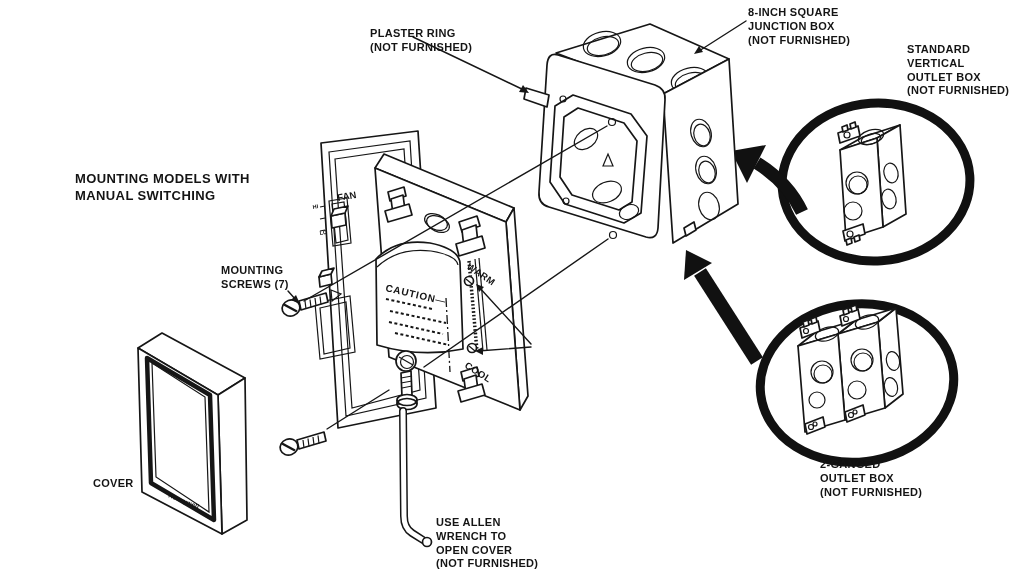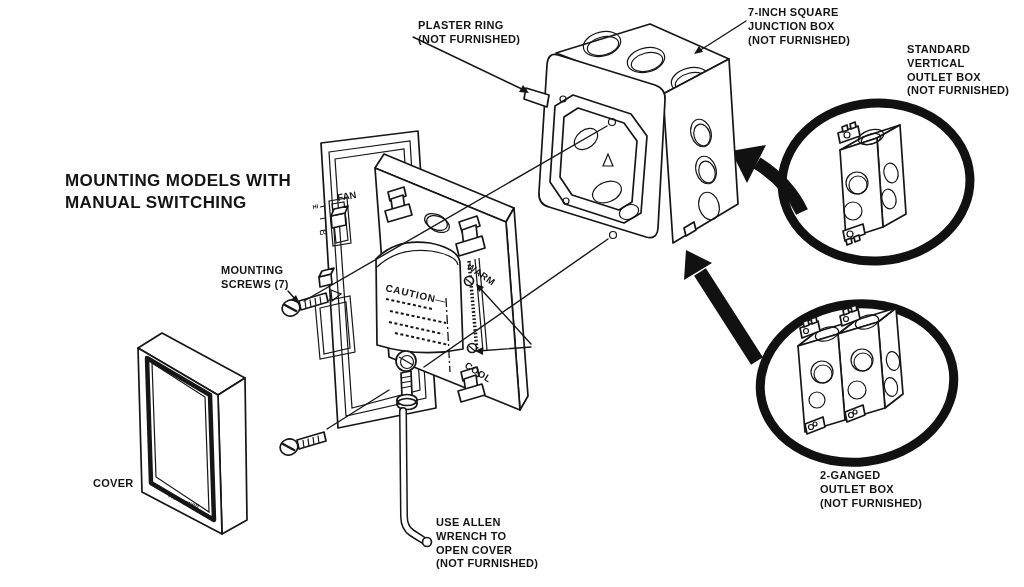--- a/index.html
+++ b/index.html
@@ -1,28 +1,28 @@
 <!DOCTYPE html>
 <html><head>
 <meta charset="utf-8">
 <style>
   html,body{margin:0;padding:0;background:#ffffff;}
   .stage{position:relative;width:1024px;height:587px;background:#ffffff;overflow:hidden;
          font-family:"Liberation Sans",sans-serif;color:#141414;}
   .lbl{position:absolute;font-weight:bold;font-size:11px;line-height:1.25;
        letter-spacing:0.3px;white-space:pre-line;color:#141414;}
-  .lbl-title{left:65px;top:170px;font-size:17px;line-height:1.32;letter-spacing:0.4px;}
-  .lbl-plaster{left:370px;top:19px;margin-left:48px;}
+  .lbl-title{left:75px;top:170px;font-size:13px;line-height:1.32;letter-spacing:0.4px;}
+  .lbl-plaster{left:370px;top:27px;}
   .lbl-junction{left:748px;top:6px;}
   .lbl-svb{left:871px;top:43px;margin-left:36px;}
   .lbl-mount{left:221px;top:264px;}
   .lbl-setpoint{left:536px;top:335px;}
   .lbl-cover{left:93px;top:477px;}
   .lbl-allen{left:436px;top:486px;margin-top:30px;}
-  .lbl-gang2{left:820px;top:458px;margin-top:11px;}
+  .lbl-gang2{left:820px;top:458px;}
   svg{position:absolute;left:0;top:0;}
   svg *{vector-effect:none;}
   .ln{fill:#ffffff;stroke:#161616;stroke-width:1.7;stroke-linejoin:round;stroke-linecap:round;}
   .ln-n{fill:none;stroke:#161616;stroke-width:1.7;stroke-linejoin:round;stroke-linecap:round;}
   .thin{fill:none;stroke:#161616;stroke-width:1.2;}
   .leader{fill:none;stroke:#161616;stroke-width:1.4;stroke-linecap:round;}
   .ah{fill:#161616;stroke:none;}
   .blk{fill:#111111;stroke:none;}
   .blkln{fill:none;stroke:#111111;stroke-linecap:butt;}
   text{font-family:"Liberation Sans",sans-serif;font-weight:bold;fill:#151515;}
@@ -263,21 +263,21 @@
     <polygon points="476,284 484,287 479,292" class="ah"></polygon>
     <path d="M531,347 L478,351" class="leader"></path>
     <polygon points="475,351 483,347 483,355" class="ah"></polygon>
   </g>
 </svg>
 
   <div class="lbl lbl-title">MOUNTING MODELS WITH
 MANUAL SWITCHING</div>
   <div class="lbl lbl-plaster">PLASTER RING
 (NOT FURNISHED)</div>
-  <div class="lbl lbl-junction">7-INCH SQUARE
+  <div class="lbl lbl-junction">8-INCH SQUARE
 JUNCTION BOX
 (NOT FURNISHED)</div>
   <div class="lbl lbl-svb">STANDARD
 VERTICAL
 OUTLET BOX
 (NOT FURNISHED)</div>
   <div class="lbl lbl-mount">MOUNTING
 SCREWS (7)</div>
   <div class="lbl lbl-cover">COVER</div>
   <div class="lbl lbl-allen">USE ALLEN

